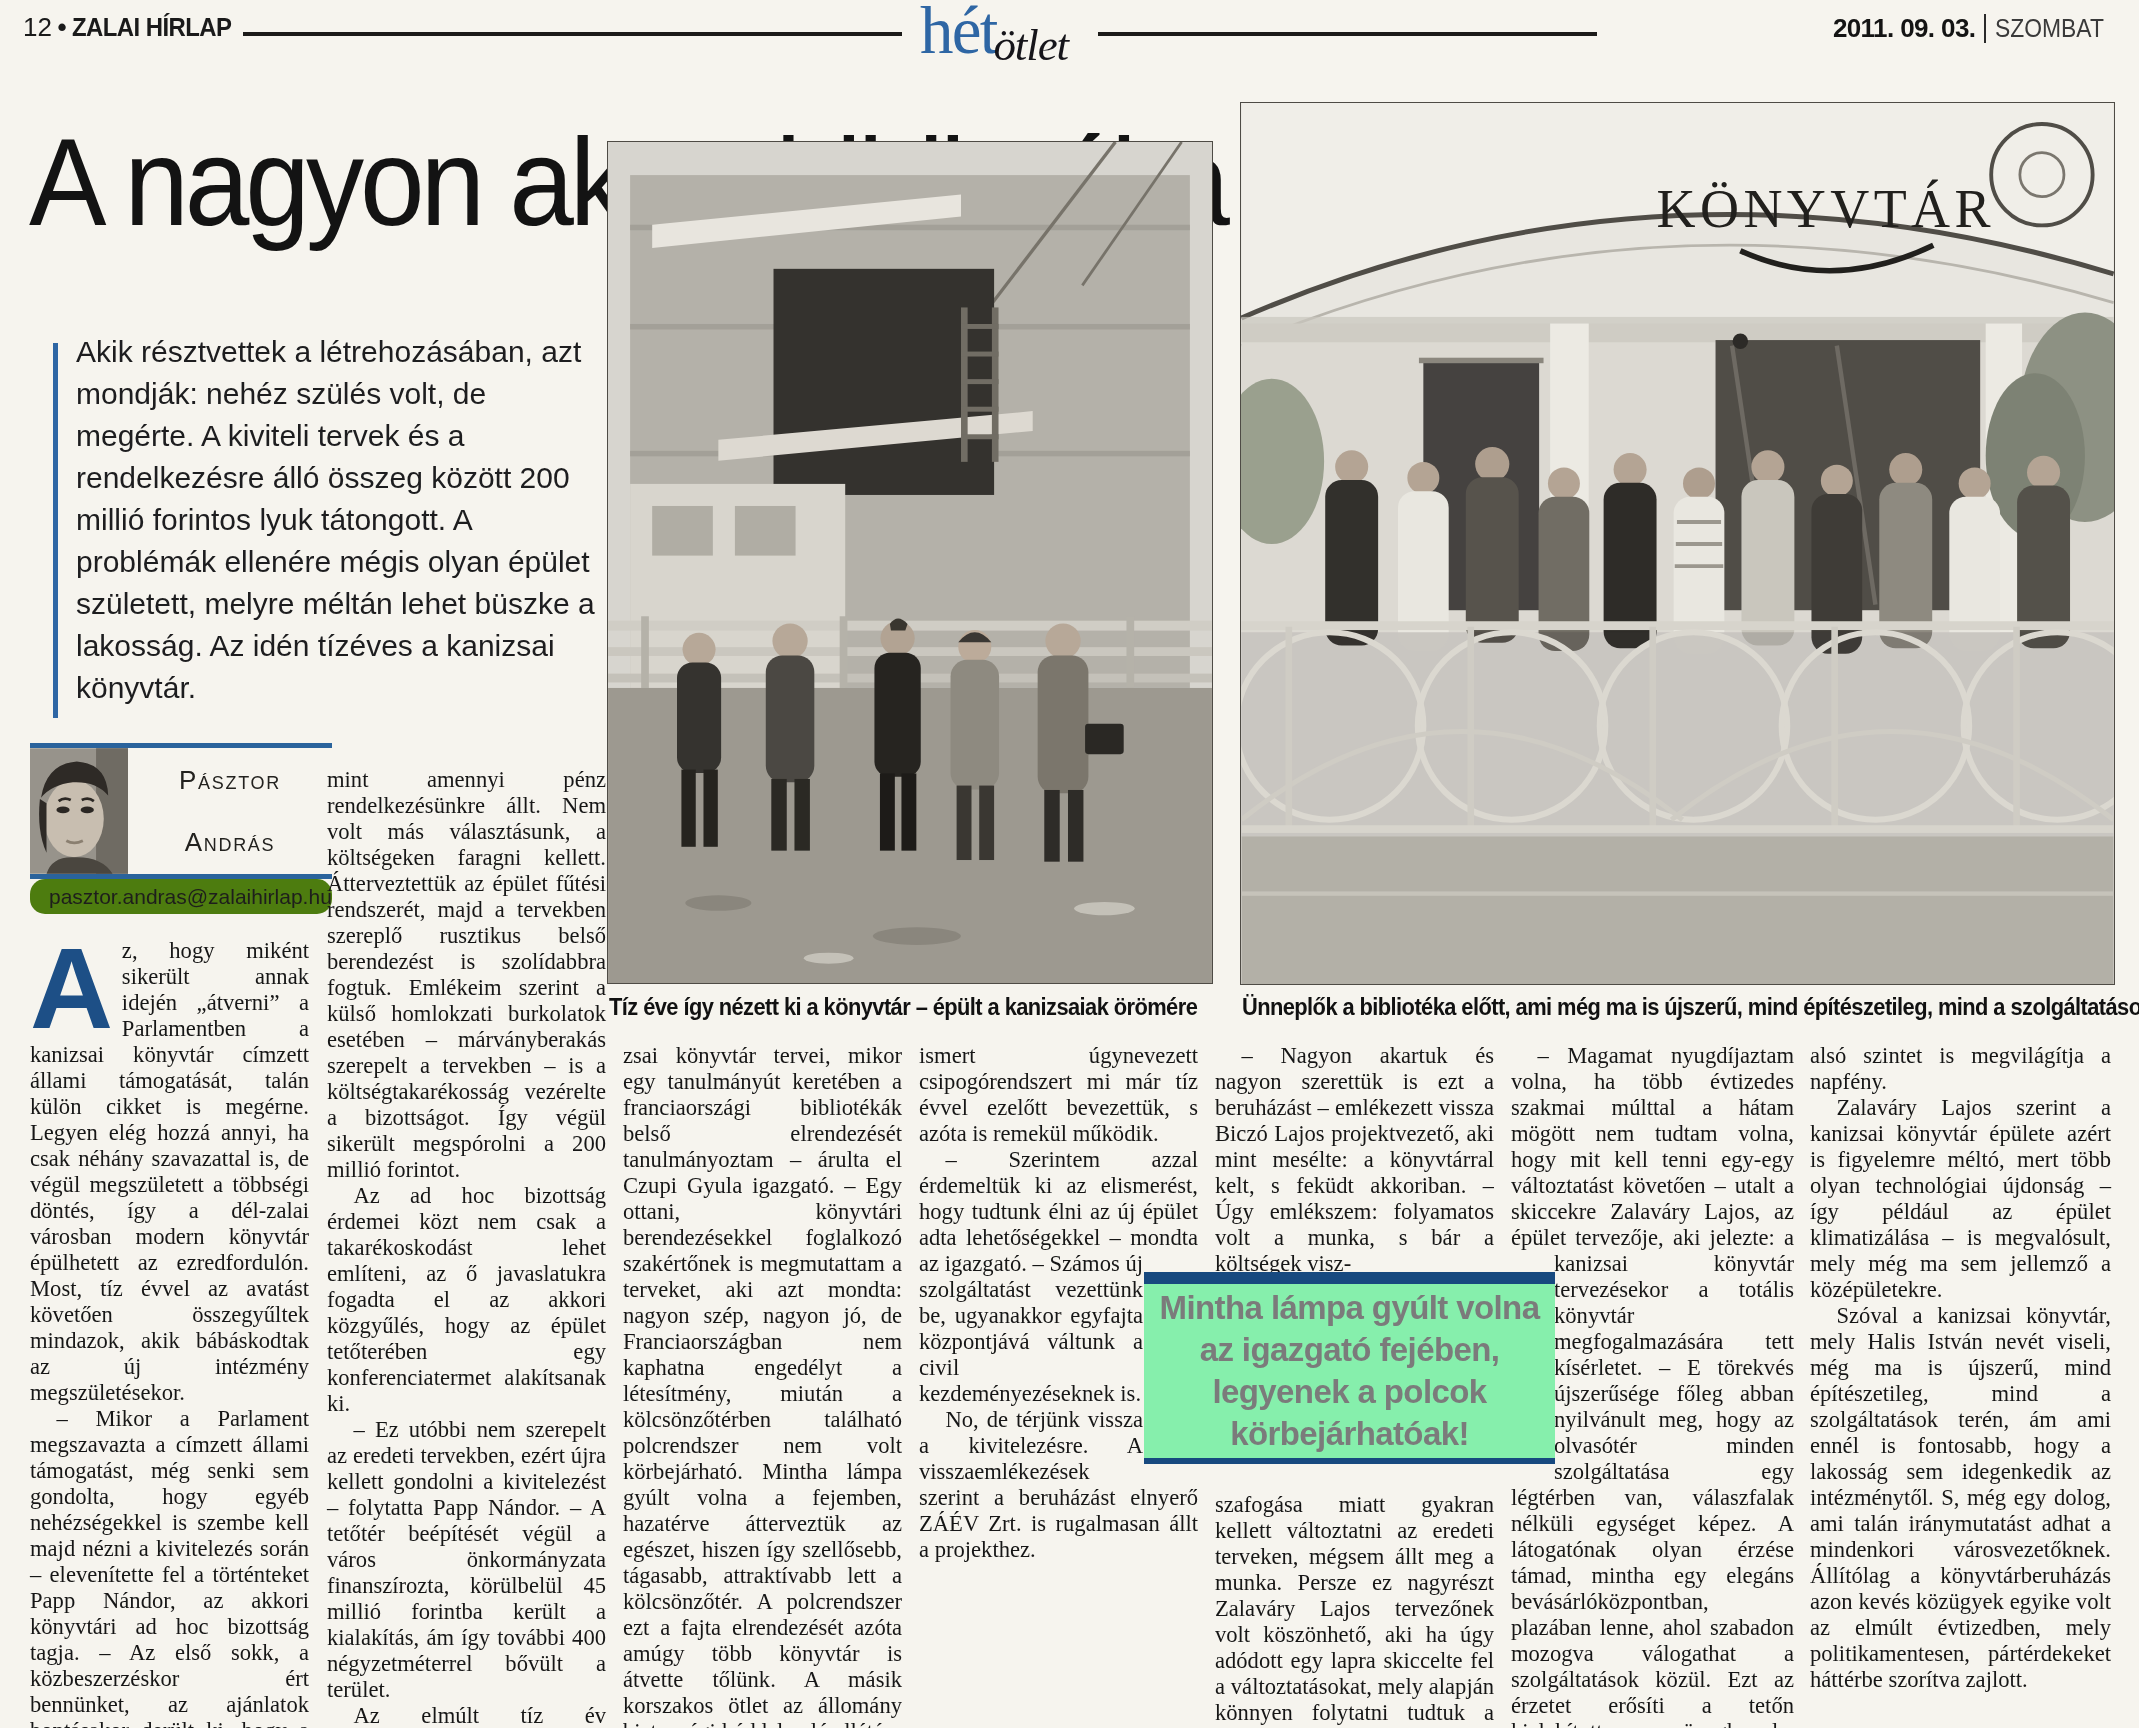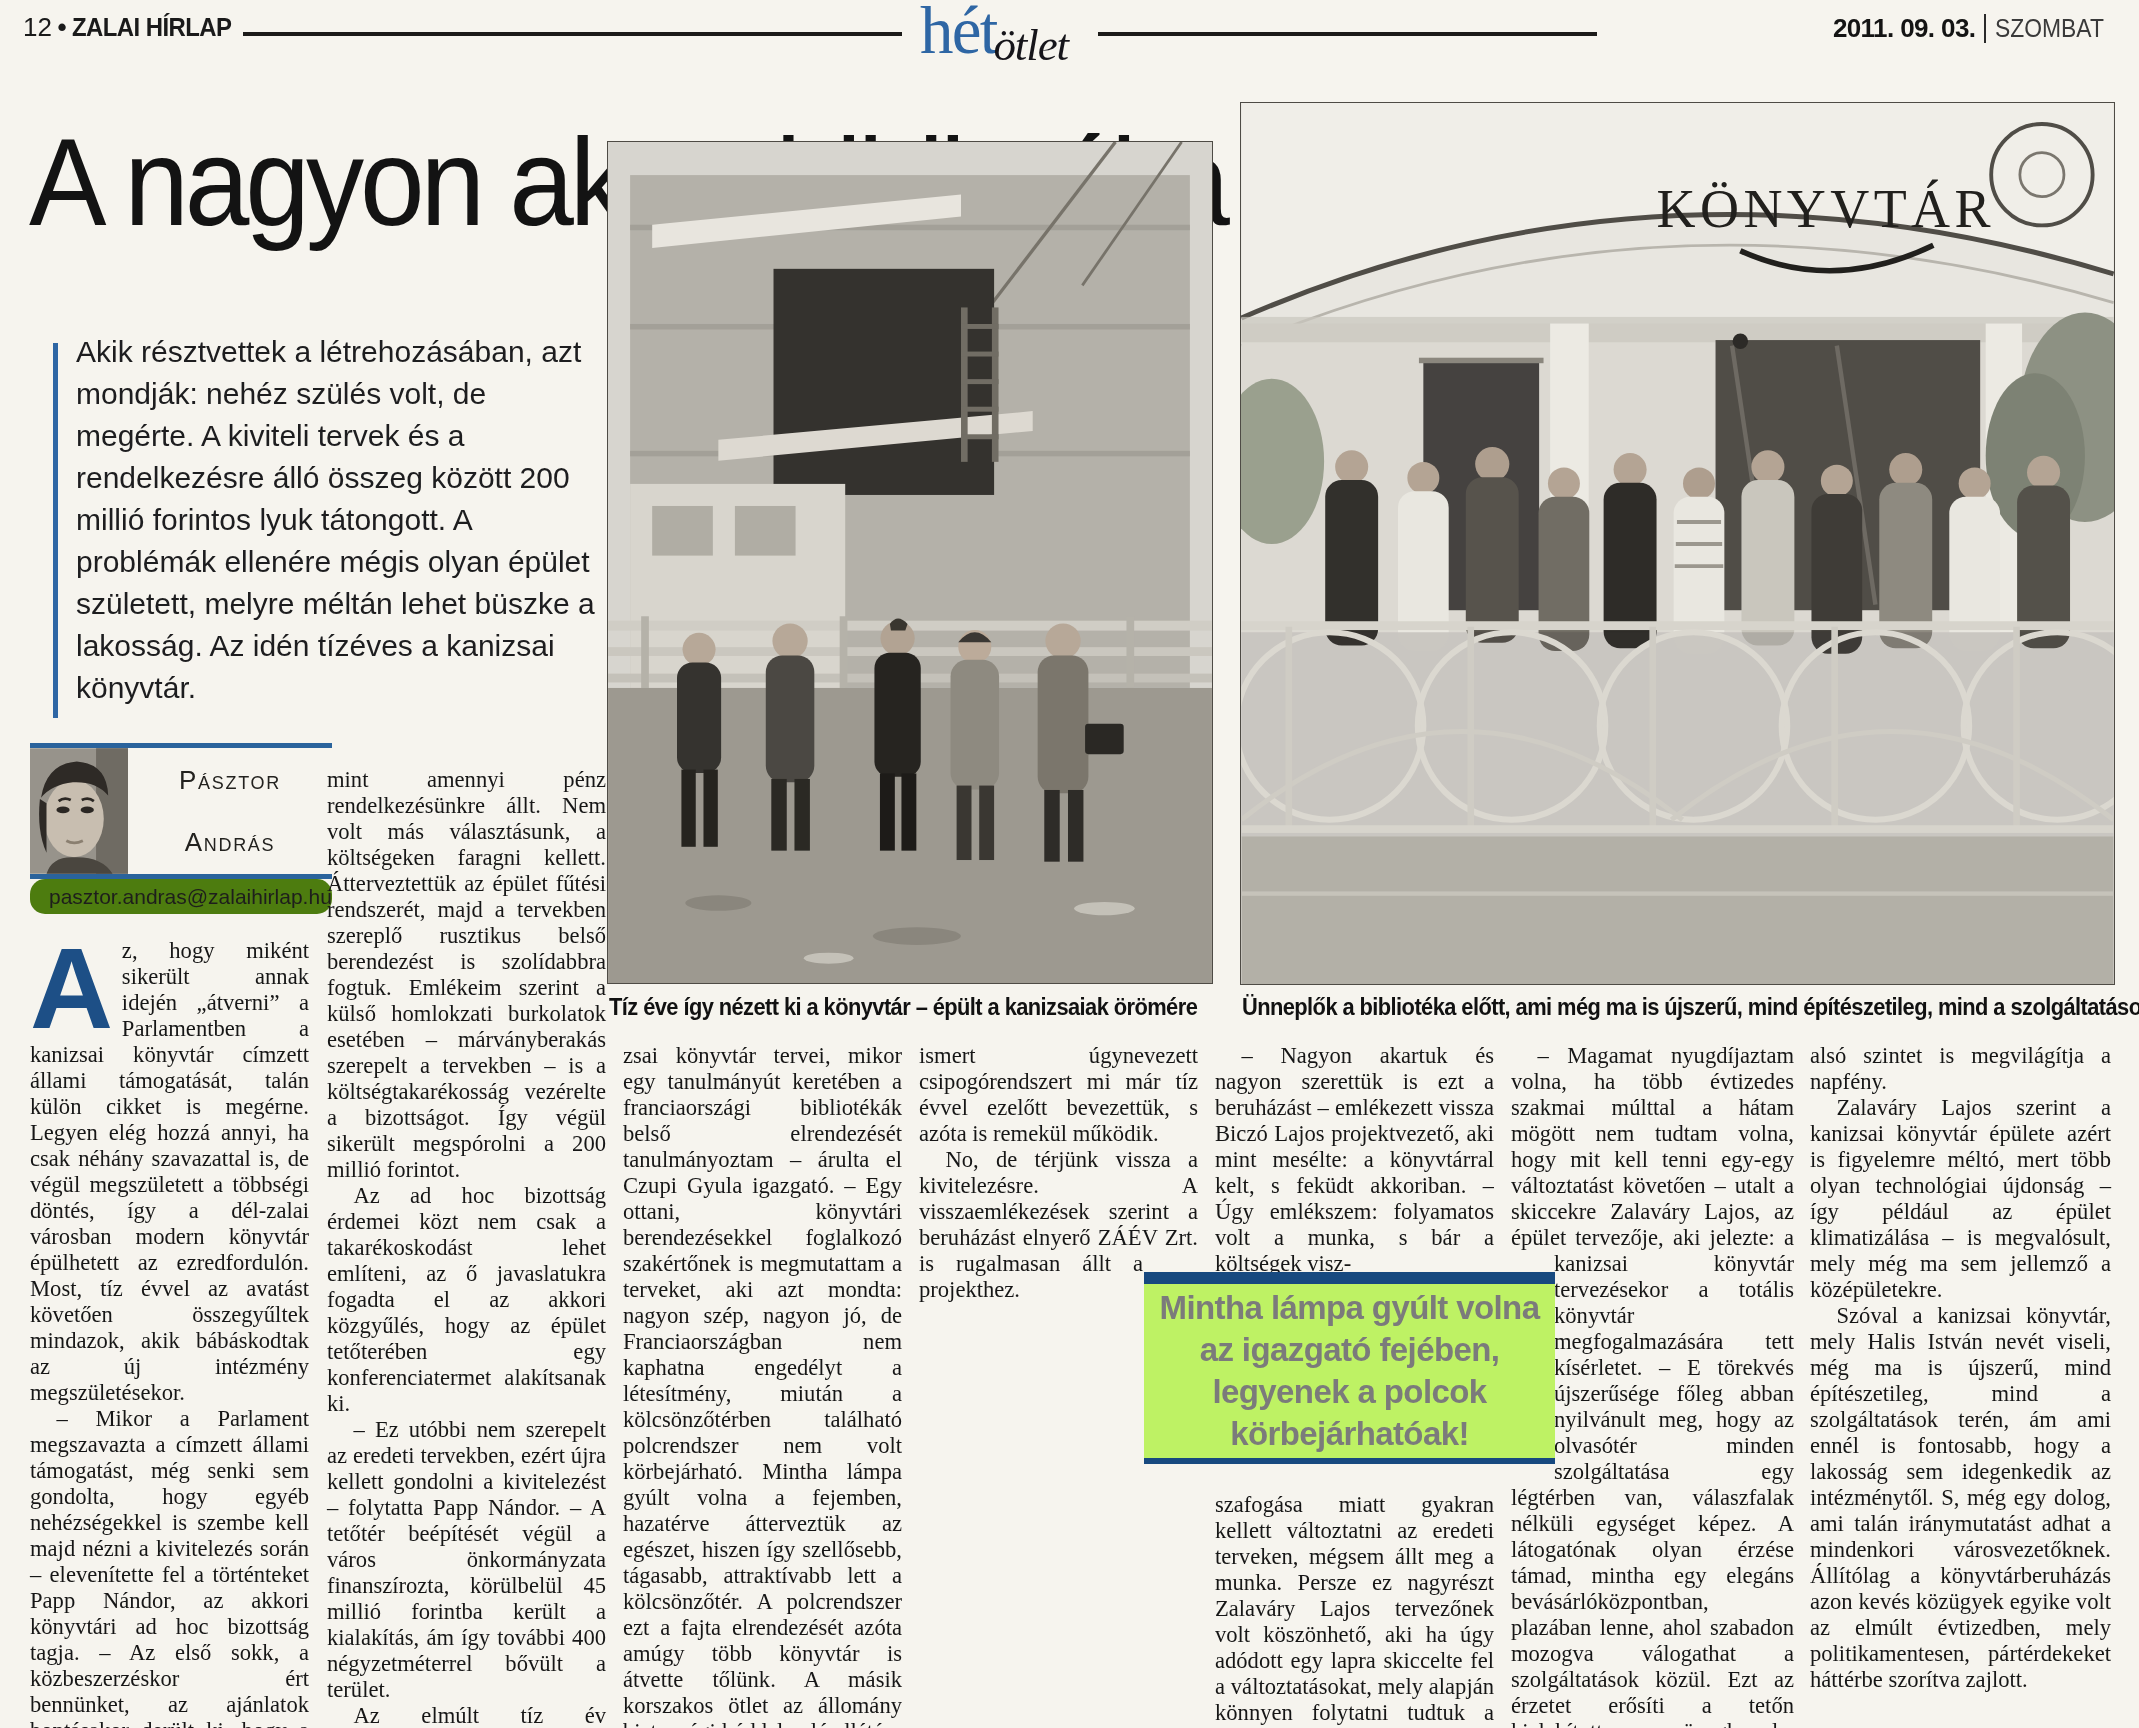--- a/index.html
+++ b/index.html
@@ -68,21 +68,21 @@
   .col6{left:1511px;top:1043px;width:283px;height:689px;}
   .col7{left:1810px;top:1043px;width:301px;height:689px;}
   .dropcap{float:left;font-family:"Liberation Sans",sans-serif;font-weight:700;
         font-size:115px;line-height:93px;color:#1d4f86;margin:4.4px 8.8px 0 0;}
   .cut-r{float:right;width:55px;height:419px;shape-outside:inset(229px 0 0 0);}
   .cut-l{float:left;width:43px;height:422px;shape-outside:inset(229px 0 0 0);}
 
   
   .pullquote{position:absolute;left:1144px;top:1272px;width:411px;
         border-top:12px solid #17497f;border-bottom:6.6px solid #17497f;
-        background:#bef264;box-sizing:border-box;height:192px;
+        background:#86efac;box-sizing:border-box;height:192px;
         display:flex;align-items:center;justify-content:flex-start;}
   .pullquote .qtext{font-family:"Liberation Sans",sans-serif;font-weight:700;font-size:33px;
         line-height:42px;color:#7b7b7b;text-align:center;padding:0 7.7px;letter-spacing:-0.6px;}
 </style>
 </head>
 <body>
 
 <div class="page">
 
   <div class="masthead-left">
@@ -306,20 +306,21 @@
 
   </div>
 
   <div class="bodycol col3">
     <p class="noind">zsai könyvtár tervei, mikor egy tanulmányút keretében a franciaországi bibliotékák belső elrendezését tanulmányoztam – árulta el Czupi Gyula igazgató. – Egy ottani, könyvtári berendezésekkel foglalkozó szakértőnek is megmutattam a terveket, aki azt mondta: nagyon szép, nagyon jó, de Franciaországban nem kaphatna engedélyt a létesítmény, miután a kölcsönzőtérben található polcrendszer nem volt körbejárható. Mintha lámpa gyúlt volna a fejemben, hazatérve átterveztük az egészet, hiszen így szellősebb, tágasabb, attraktívabb lett a kölcsönzőtér. A polcrendszer ezt a fajta elrendezését azóta amúgy több könyvtár is átvette tőlünk. A másik korszakos ötlet az állomány biztonsági kóddal való ellátása volt. Az áruházakból</p>
   </div>
 
   <div class="bodycol col4">
     <span class="cut-r"></span>
     <p class="noind">ismert úgynevezett csipogórendszert mi már tíz évvel ezelőtt bevezettük, s azóta is remekül működik.</p>
+    <p>– Szerintem azzal érdemeltük ki az elismerést, hogy tudtunk élni az új épület adta lehetőségekkel – mondta az igazgató. – Számos új szolgáltatást vezettünk be, ugyanakkor egyfajta központjává váltunk a civil kezdeményezéseknek is.</p>
     <p>No, de térjünk vissza a kivitelezésre. A visszaemlékezések szerint a beruházást elnyerő ZÁÉV Zrt. is rugalmasan állt a projekthez.</p>
   </div>
 
   <div class="bodycol col5a">
     <p>– Nagyon akartuk és nagyon szerettük is ezt a beruházást – emlékezett vissza Biczó Lajos projektvezető, aki mint mesélte: a könyvtárral kelt, s feküdt akkoriban. – Úgy emlékszem: folyamatos volt a munka, s bár a költségek visz-</p>
   </div>
   <div class="bodycol col5b">
     <p class="noind">szafogása miatt gyakran kellett változtatni az eredeti terveken, mégsem állt meg a munka. Persze ez nagyrészt Zalaváry Lajos tervezőnek volt köszönhető, aki ha úgy adódott egy lapra skiccelte fel a változtatásokat, mely alapján könnyen folytatni tudtuk a munkát.</p>
   </div>
 

